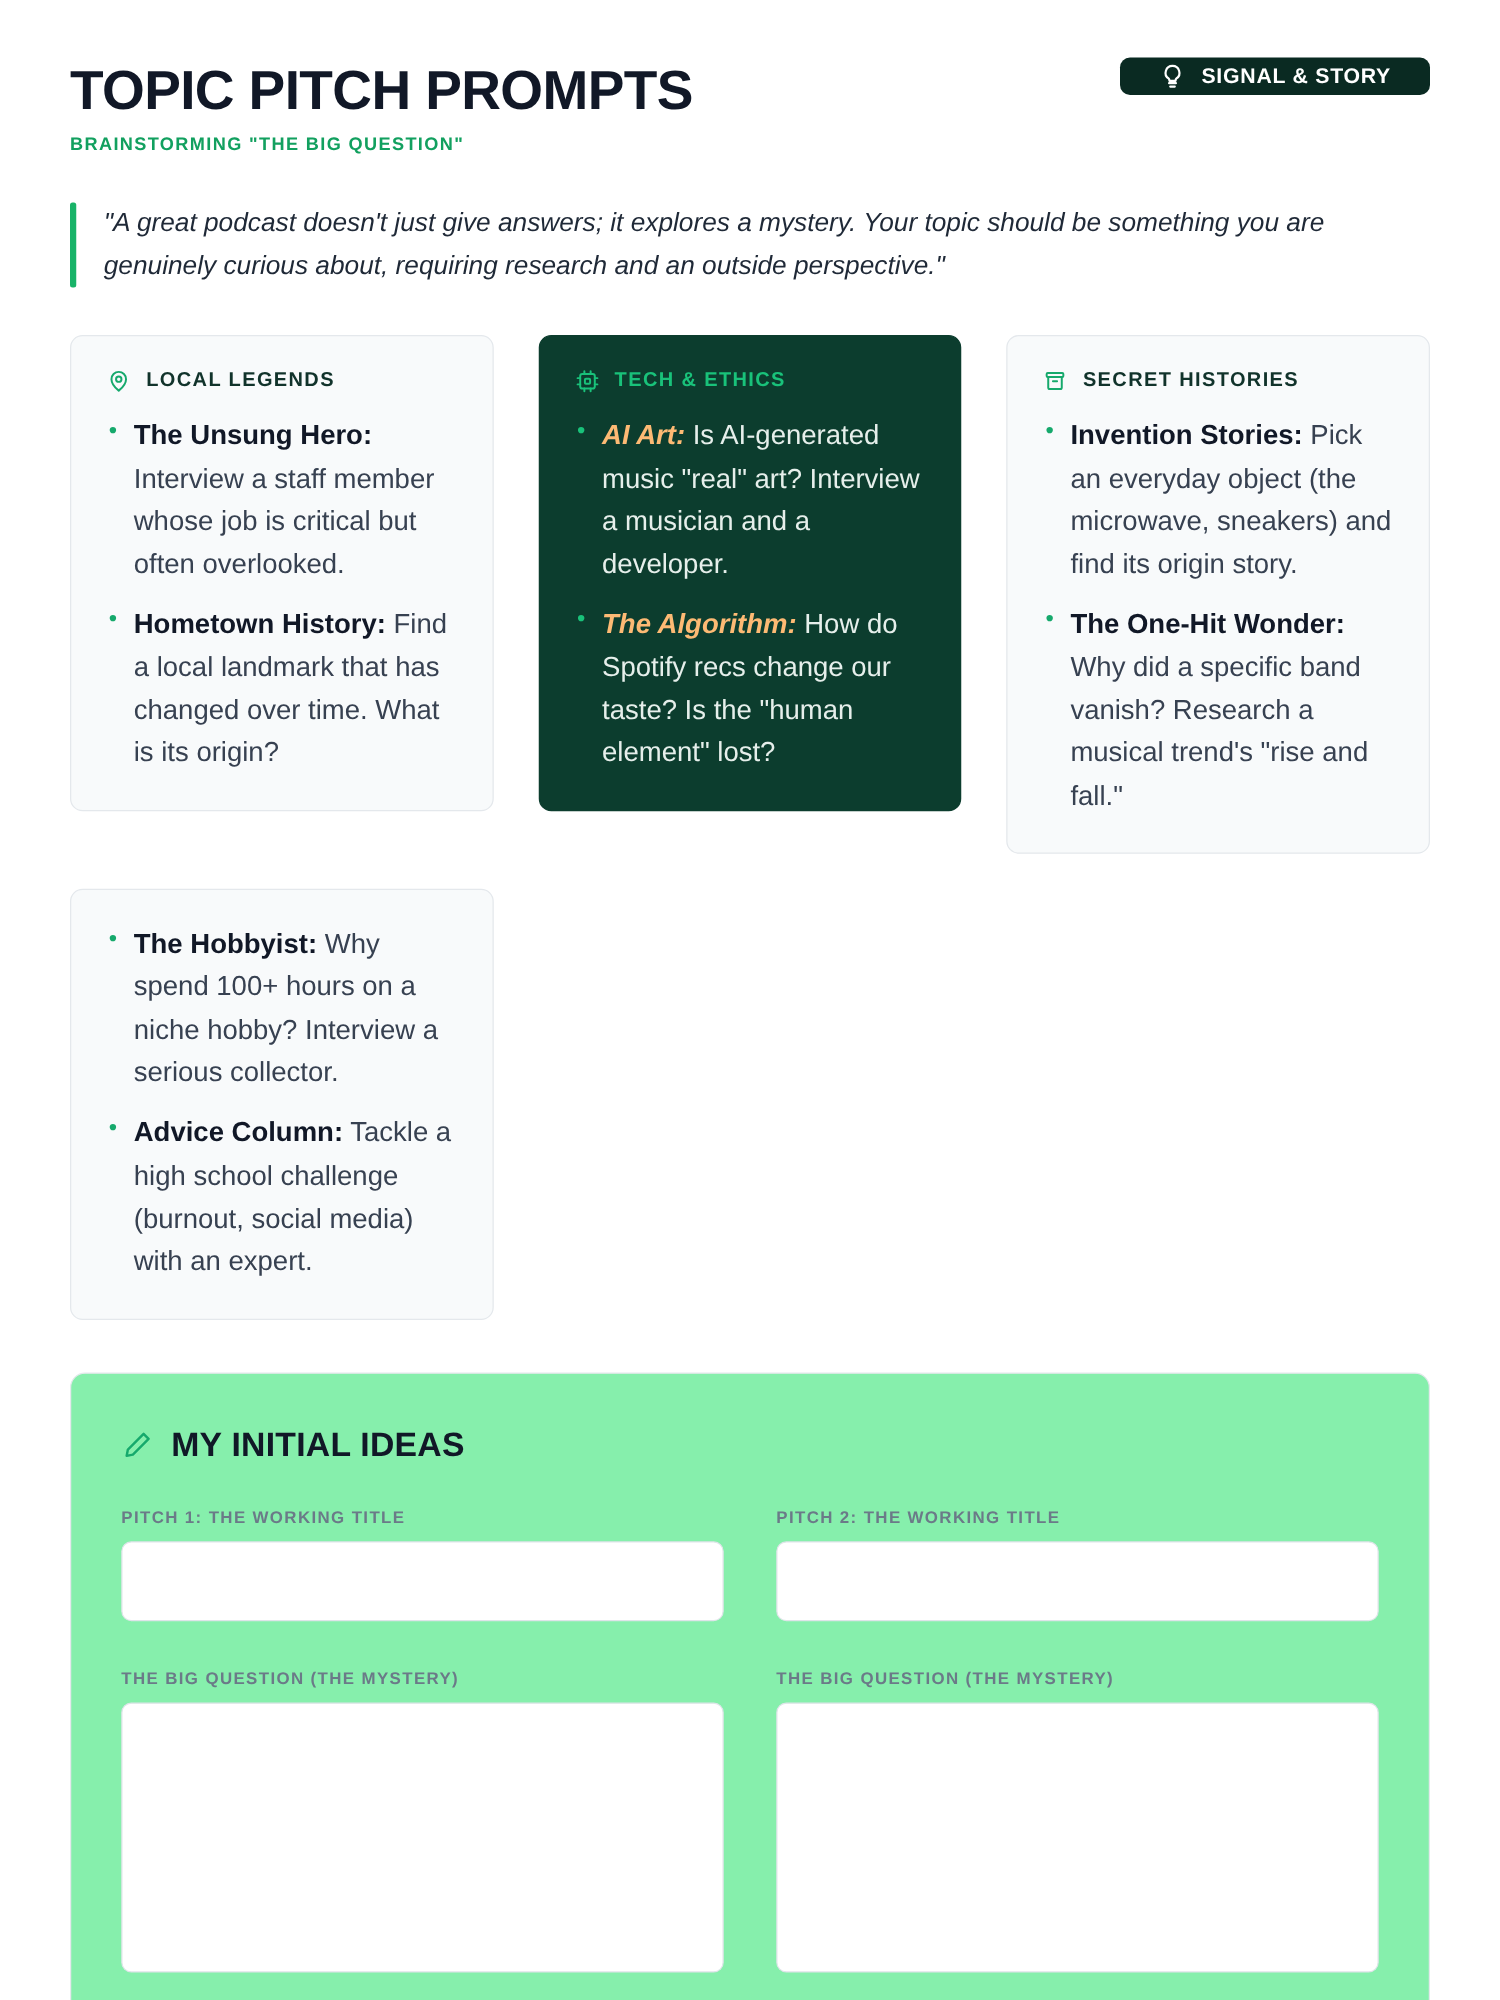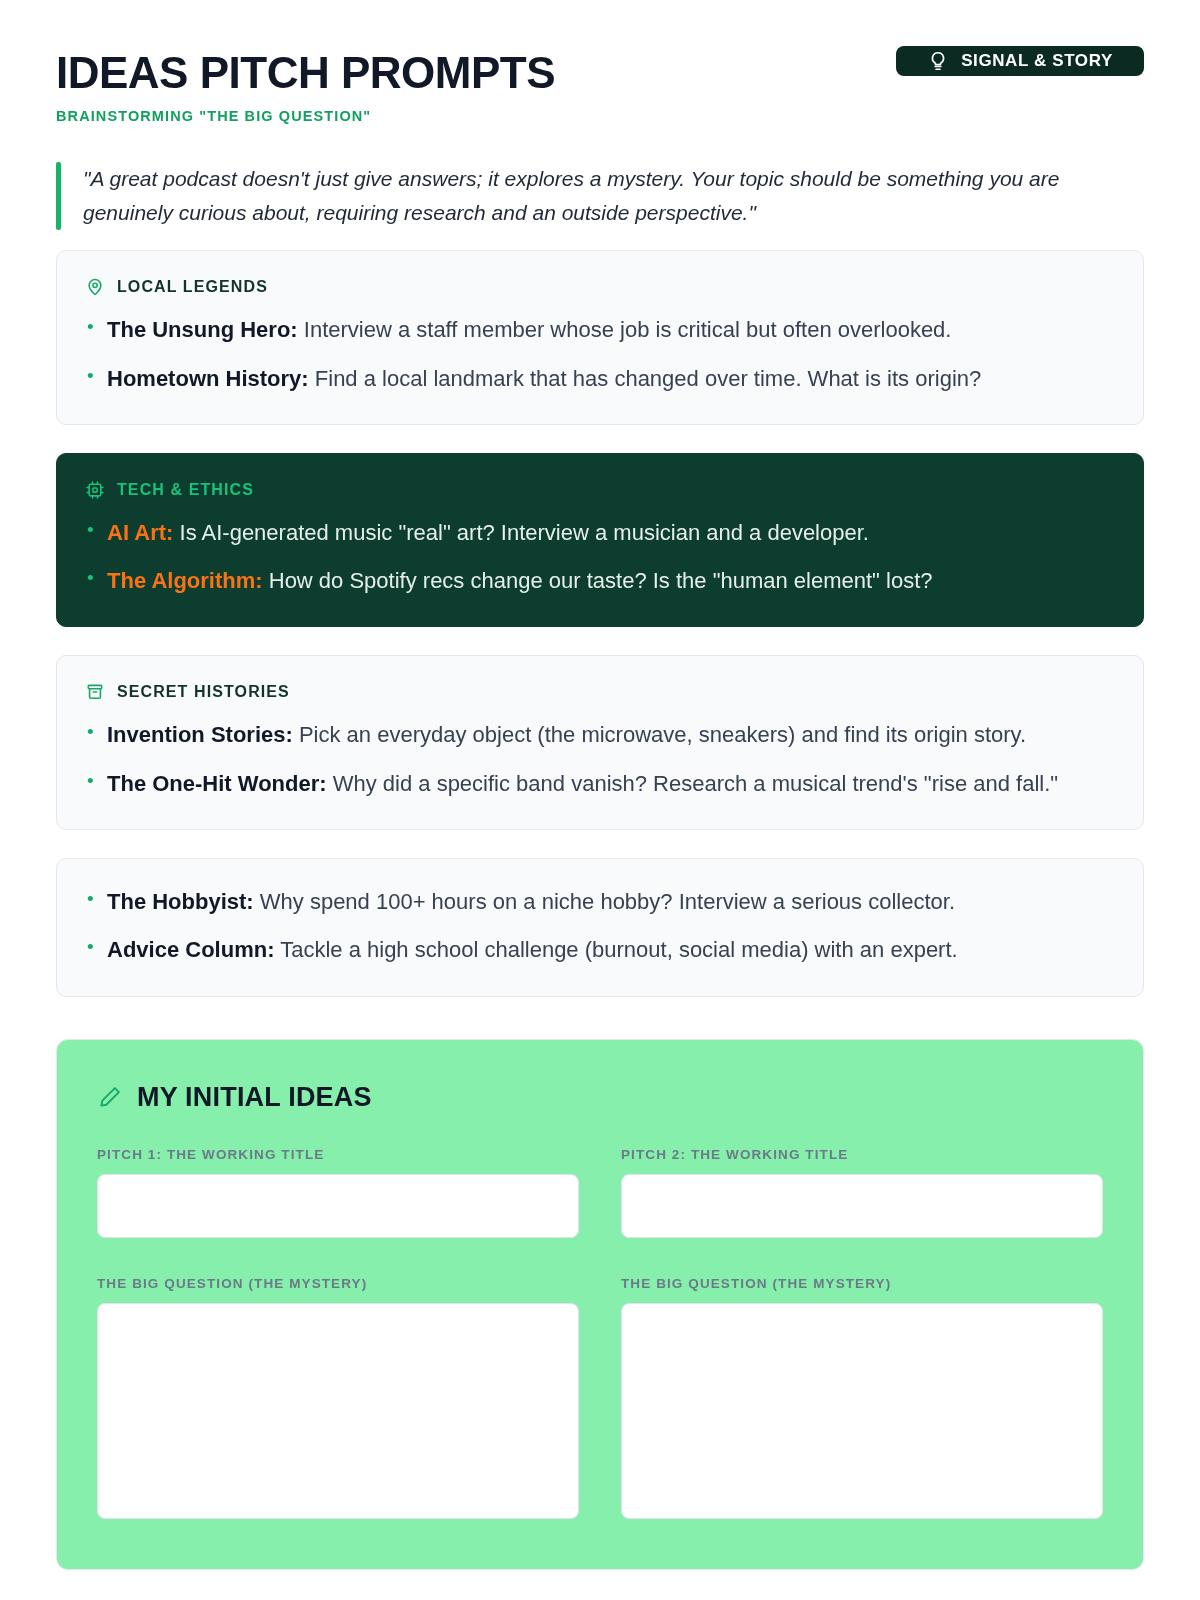--- a/index.html
+++ b/index.html
@@ -73,23 +73,23 @@
   .quote-text {
     font-size: 21px;
     line-height: 1.62;
     font-style: italic;
     color: #1f2937;
     max-width: 1040px;
   }
 
   
   .grid {
-    margin-top: 20px;
+    margin-top: 38px;
     display: grid;
-    grid-template-columns: 1fr;
+    grid-template-columns: 1fr 1fr 1fr;
     gap: 28px 36px;
     align-items: start;
   }
   .card {
     border: 1px solid #e4e8ec;
     border-radius: 10px;
     background: #f8fafb;
     padding: 26px 28px 28px 28px;
   }
   .card.dark {
@@ -122,21 +122,21 @@
   ul.items li:before {
     content: "•";
     position: absolute;
     left: 2px;
     top: -1px;
     color: #16a96c;
     font-size: 19px;
   }
   ul.items li b { color: #111827; font-weight: 700; }
   .card.dark ul.items li { color: #e6efeb; }
-  .card.dark ul.items li b { color: #f97316; }
+  .card.dark ul.items li b { color: #fdba74; font-style: italic; }
   .card.dark ul.items li:before { color: #19c27a; }
 
   
   .ideas {
     margin-top: 42px;
     border: 1px solid #e4e8ec;
     border-radius: 12px;
     background: #86efac;
     padding: 42px 40px 46px 40px;
   }
@@ -207,21 +207,21 @@
     color: #7d8b99;
   }
 </style>
 </head>
 <body>
 
 <div class="page">
 
   <div class="header">
     <div class="title-block">
-      <div class="main-title">IDEAS PITCH PROMPTS</div>
+      <div class="main-title">TOPIC PITCH PROMPTS</div>
       <div class="subtitle">BRAINSTORMING "THE BIG QUESTION"</div>
     </div>
     <div class="brand-badge">
       <span class="icon">
         <svg width="22" height="22" viewBox="0 0 24 24" fill="none" stroke="#ffffff" stroke-width="1.9" stroke-linecap="round" stroke-linejoin="round">
           <path d="M9 18h6"></path>
           <path d="M10 21h4"></path>
           <path d="M12 3a6 6 0 0 0-3.5 10.9c.5.4.8 1 .8 1.6V16h5.4v-.5c0-.6.3-1.2.8-1.6A6 6 0 0 0 12 3z"></path>
         </svg>
       </span>

